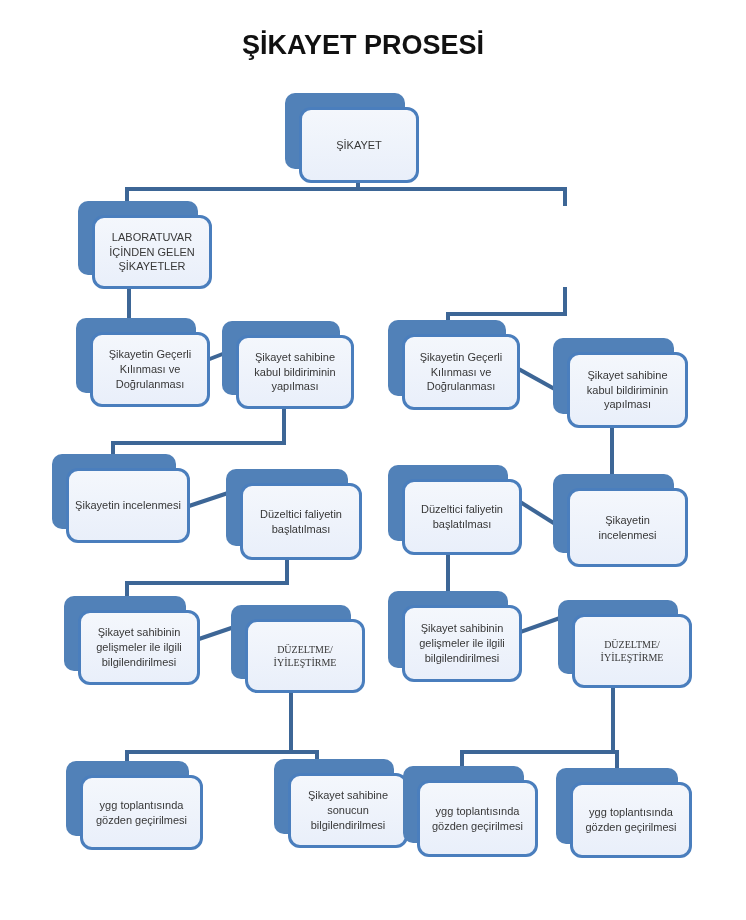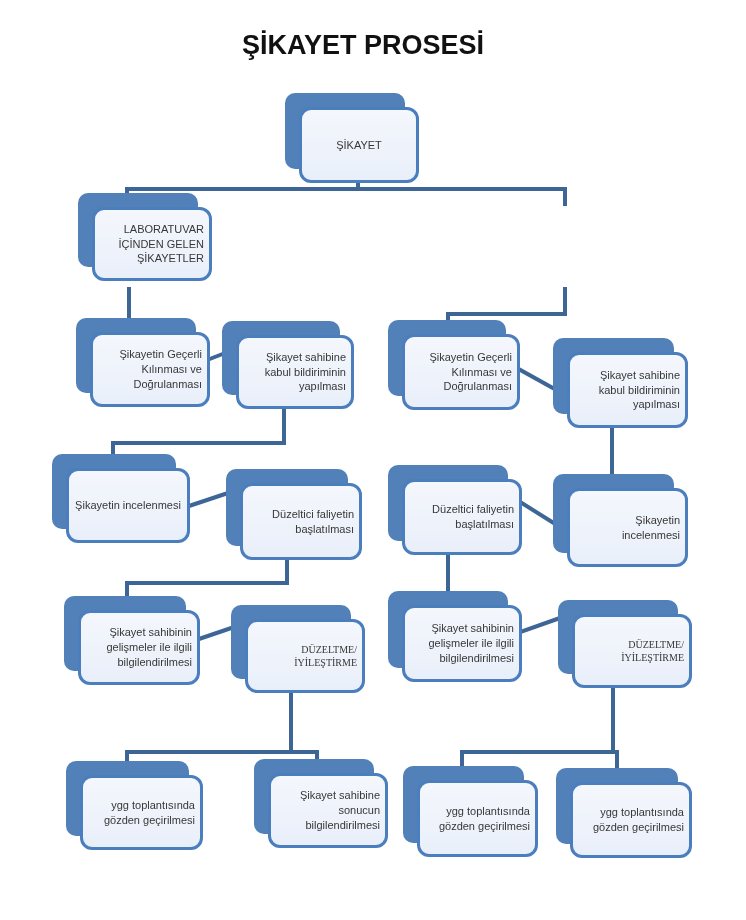--- a/index.html
+++ b/index.html
@@ -15,21 +15,21 @@
   .node{position:absolute;z-index:2;}
   .node .shadow{
     position:absolute;left:-14px;top:-14px;width:100%;height:100%;
     background:#5181b8;border-radius:10px;
   }
   .node .face{
     position:absolute;left:0;top:0;right:0;bottom:0;
     background:linear-gradient(180deg,#f4f7fc 0%,#e9effa 100%);
     border:3px solid #4a7ebd;border-radius:12px;
     display:flex;align-items:center;justify-content:center;
-    text-align:right;font-size:11px;line-height:1.35;color:#373737;
+    text-align:center;font-size:11px;line-height:1.35;color:#373737;
     padding:3px 5px;box-sizing:border-box;
   }
   .node.caps .face{font-size:10px;font-family:Liberation Serif, serif;}
 </style>
 </head>
 <body>
 
 <div class="canvas">
 
   <div class="title">ŞİKAYET PROSESİ</div>
@@ -53,21 +53,21 @@
       <path d="M506 637 L560 618"></path>
       <path d="M613 685 L613 752 M462 770 L462 752 L617 752 L617 770"></path>
     </g>
   </svg>
 
   <div class="node" style="left:299px;top:107px;width:120px;height:76px">
     <div class="shadow"></div>
     <div class="face">ŞİKAYET</div>
   </div>
 
-  <div class="node" style="left:92px;top:207px;width:120px;height:74px">
+  <div class="node" style="left:92px;top:215px;width:120px;height:74px">
     <div class="shadow"></div>
     <div class="face">LABORATUVAR İÇİNDEN GELEN ŞİKAYETLER</div>
   </div>
 
 
   <div class="node" style="left:90px;top:332px;width:120px;height:75px">
     <div class="shadow"></div>
     <div class="face">Şikayetin Geçerli Kılınması ve Doğrulanması</div>
   </div>
 
@@ -124,21 +124,21 @@
   <div class="node caps" style="left:572px;top:614px;width:120px;height:74px">
     <div class="shadow"></div>
     <div class="face">DÜZELTME/İYİLEŞTİRME</div>
   </div>
 
   <div class="node" style="left:80px;top:775px;width:123px;height:75px">
     <div class="shadow"></div>
     <div class="face">ygg toplantısında gözden geçirilmesi</div>
   </div>
 
-  <div class="node" style="left:268px;top:773px;width:120px;height:75px">
+  <div class="node" style="left:288px;top:773px;width:120px;height:75px">
     <div class="shadow"></div>
     <div class="face">Şikayet sahibine sonucun bilgilendirilmesi</div>
   </div>
 
   <div class="node" style="left:417px;top:780px;width:121px;height:77px">
     <div class="shadow"></div>
     <div class="face">ygg toplantısında gözden geçirilmesi</div>
   </div>
 
   <div class="node" style="left:570px;top:782px;width:122px;height:76px">

